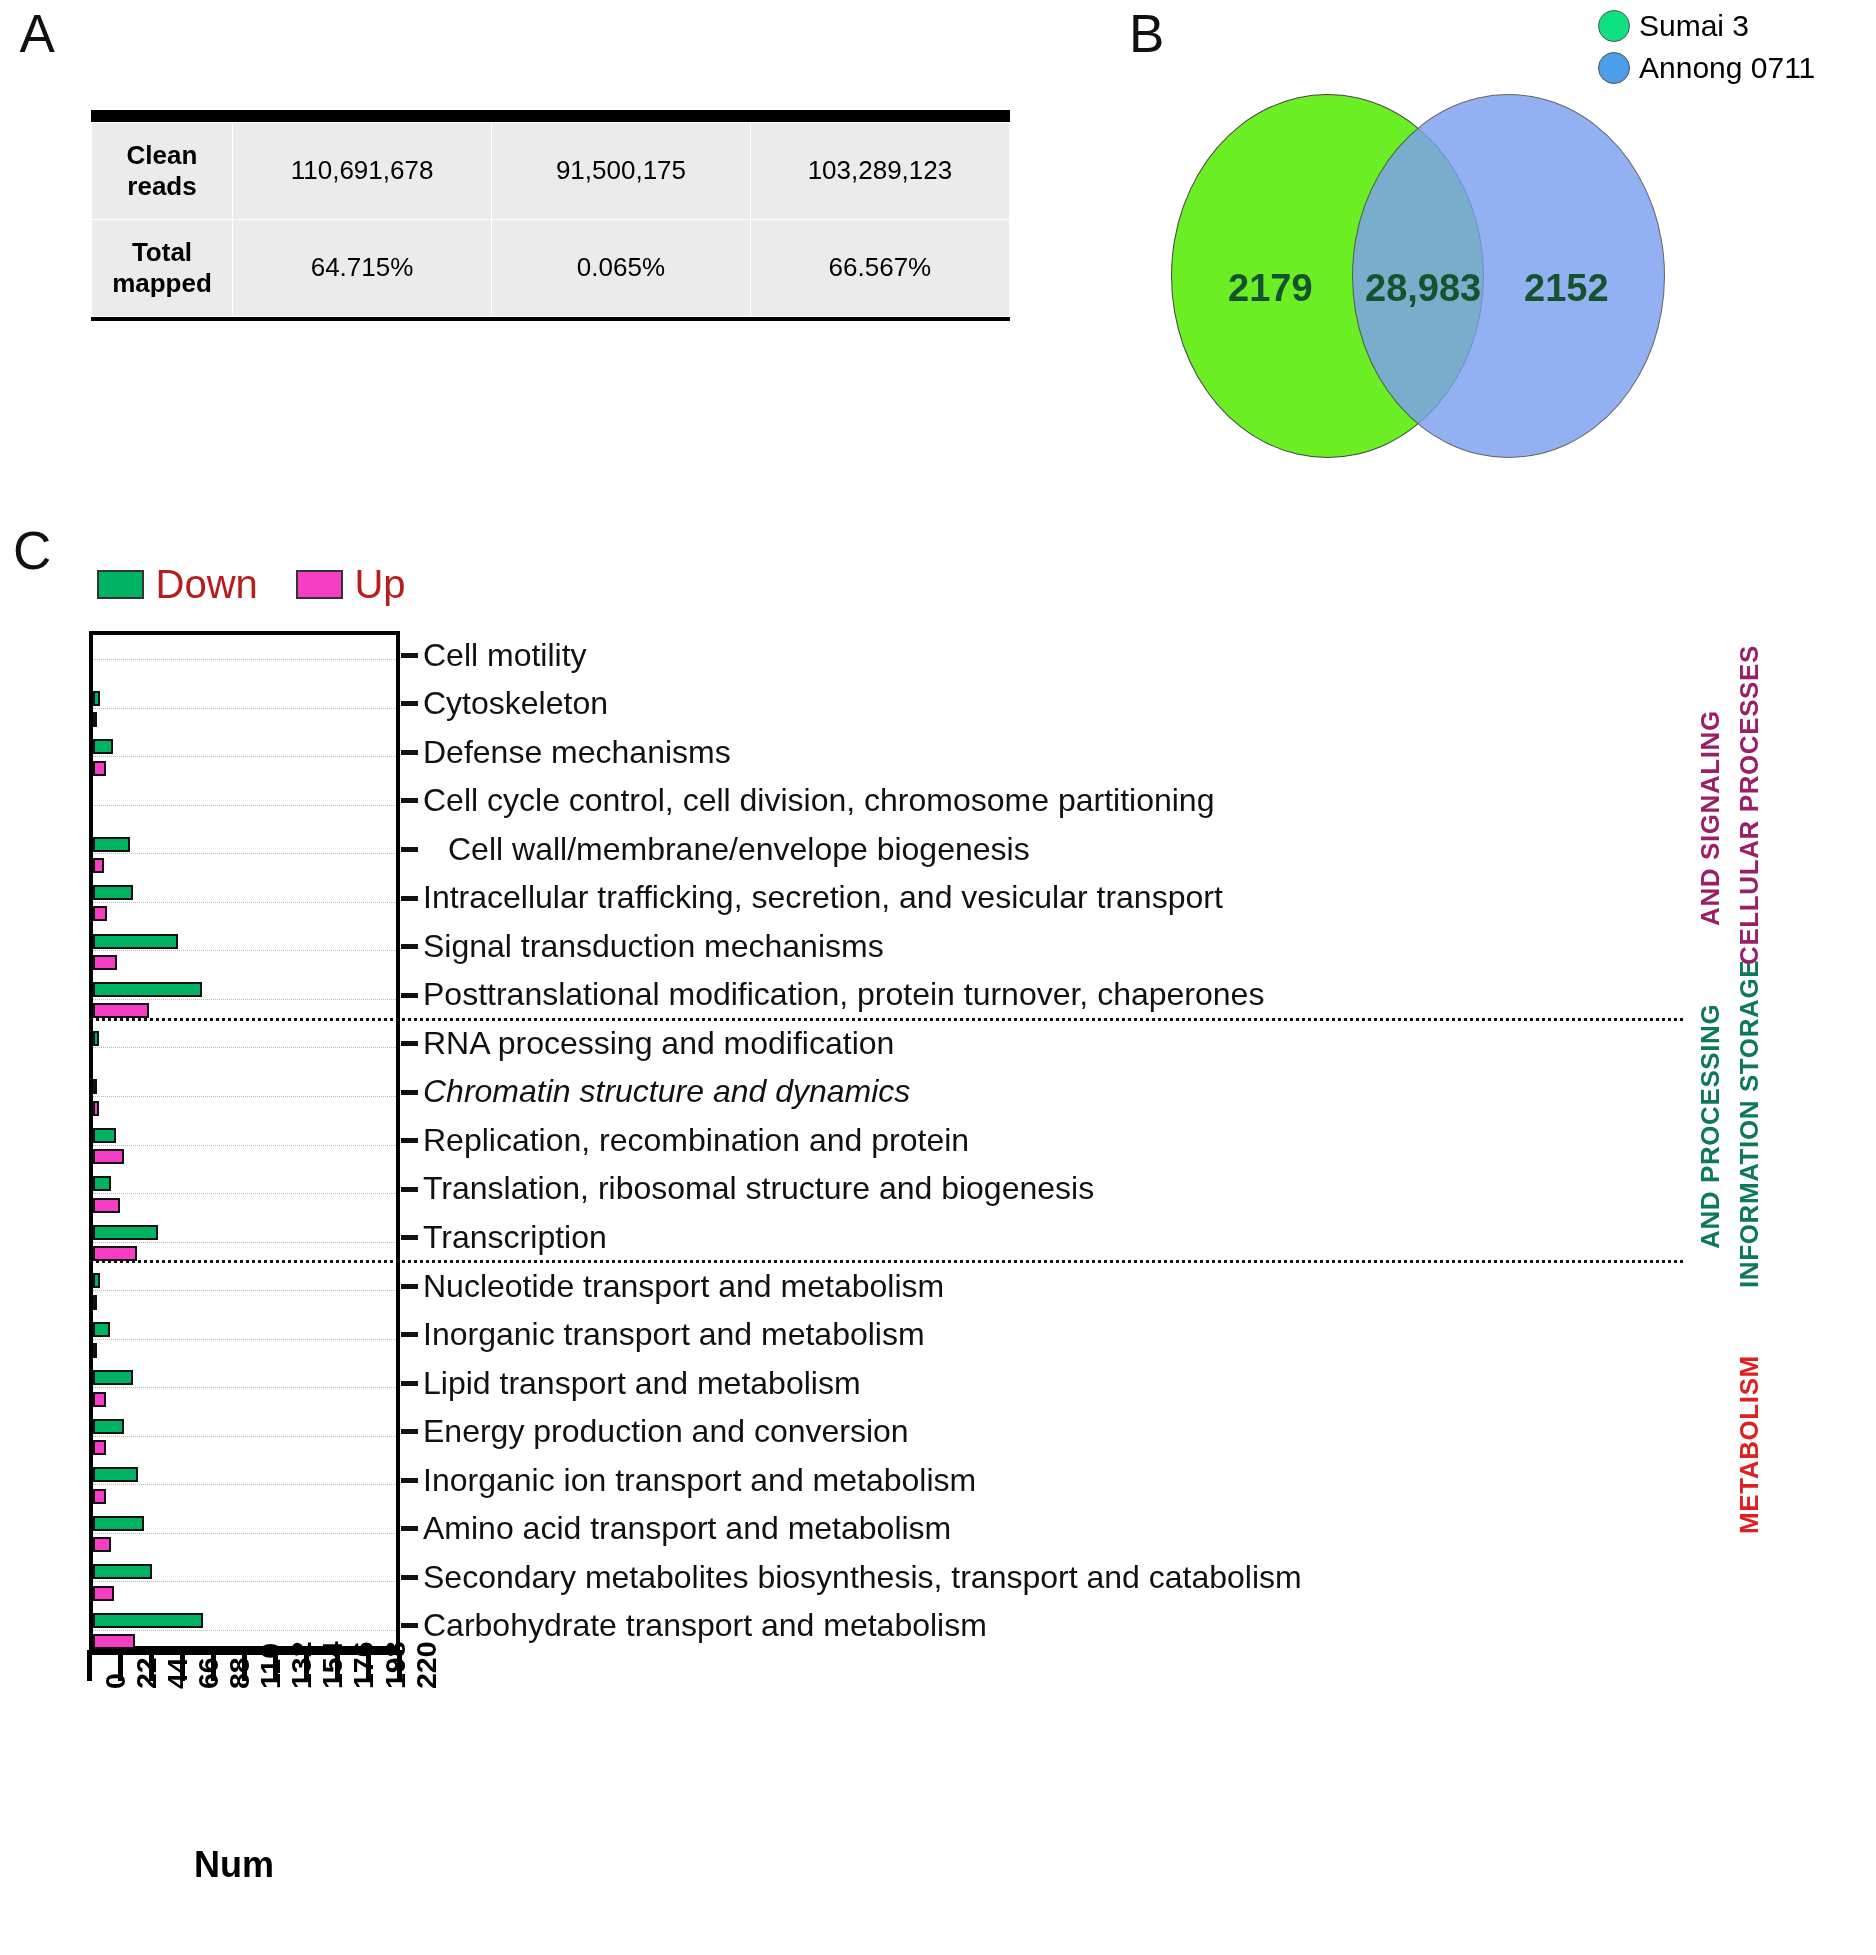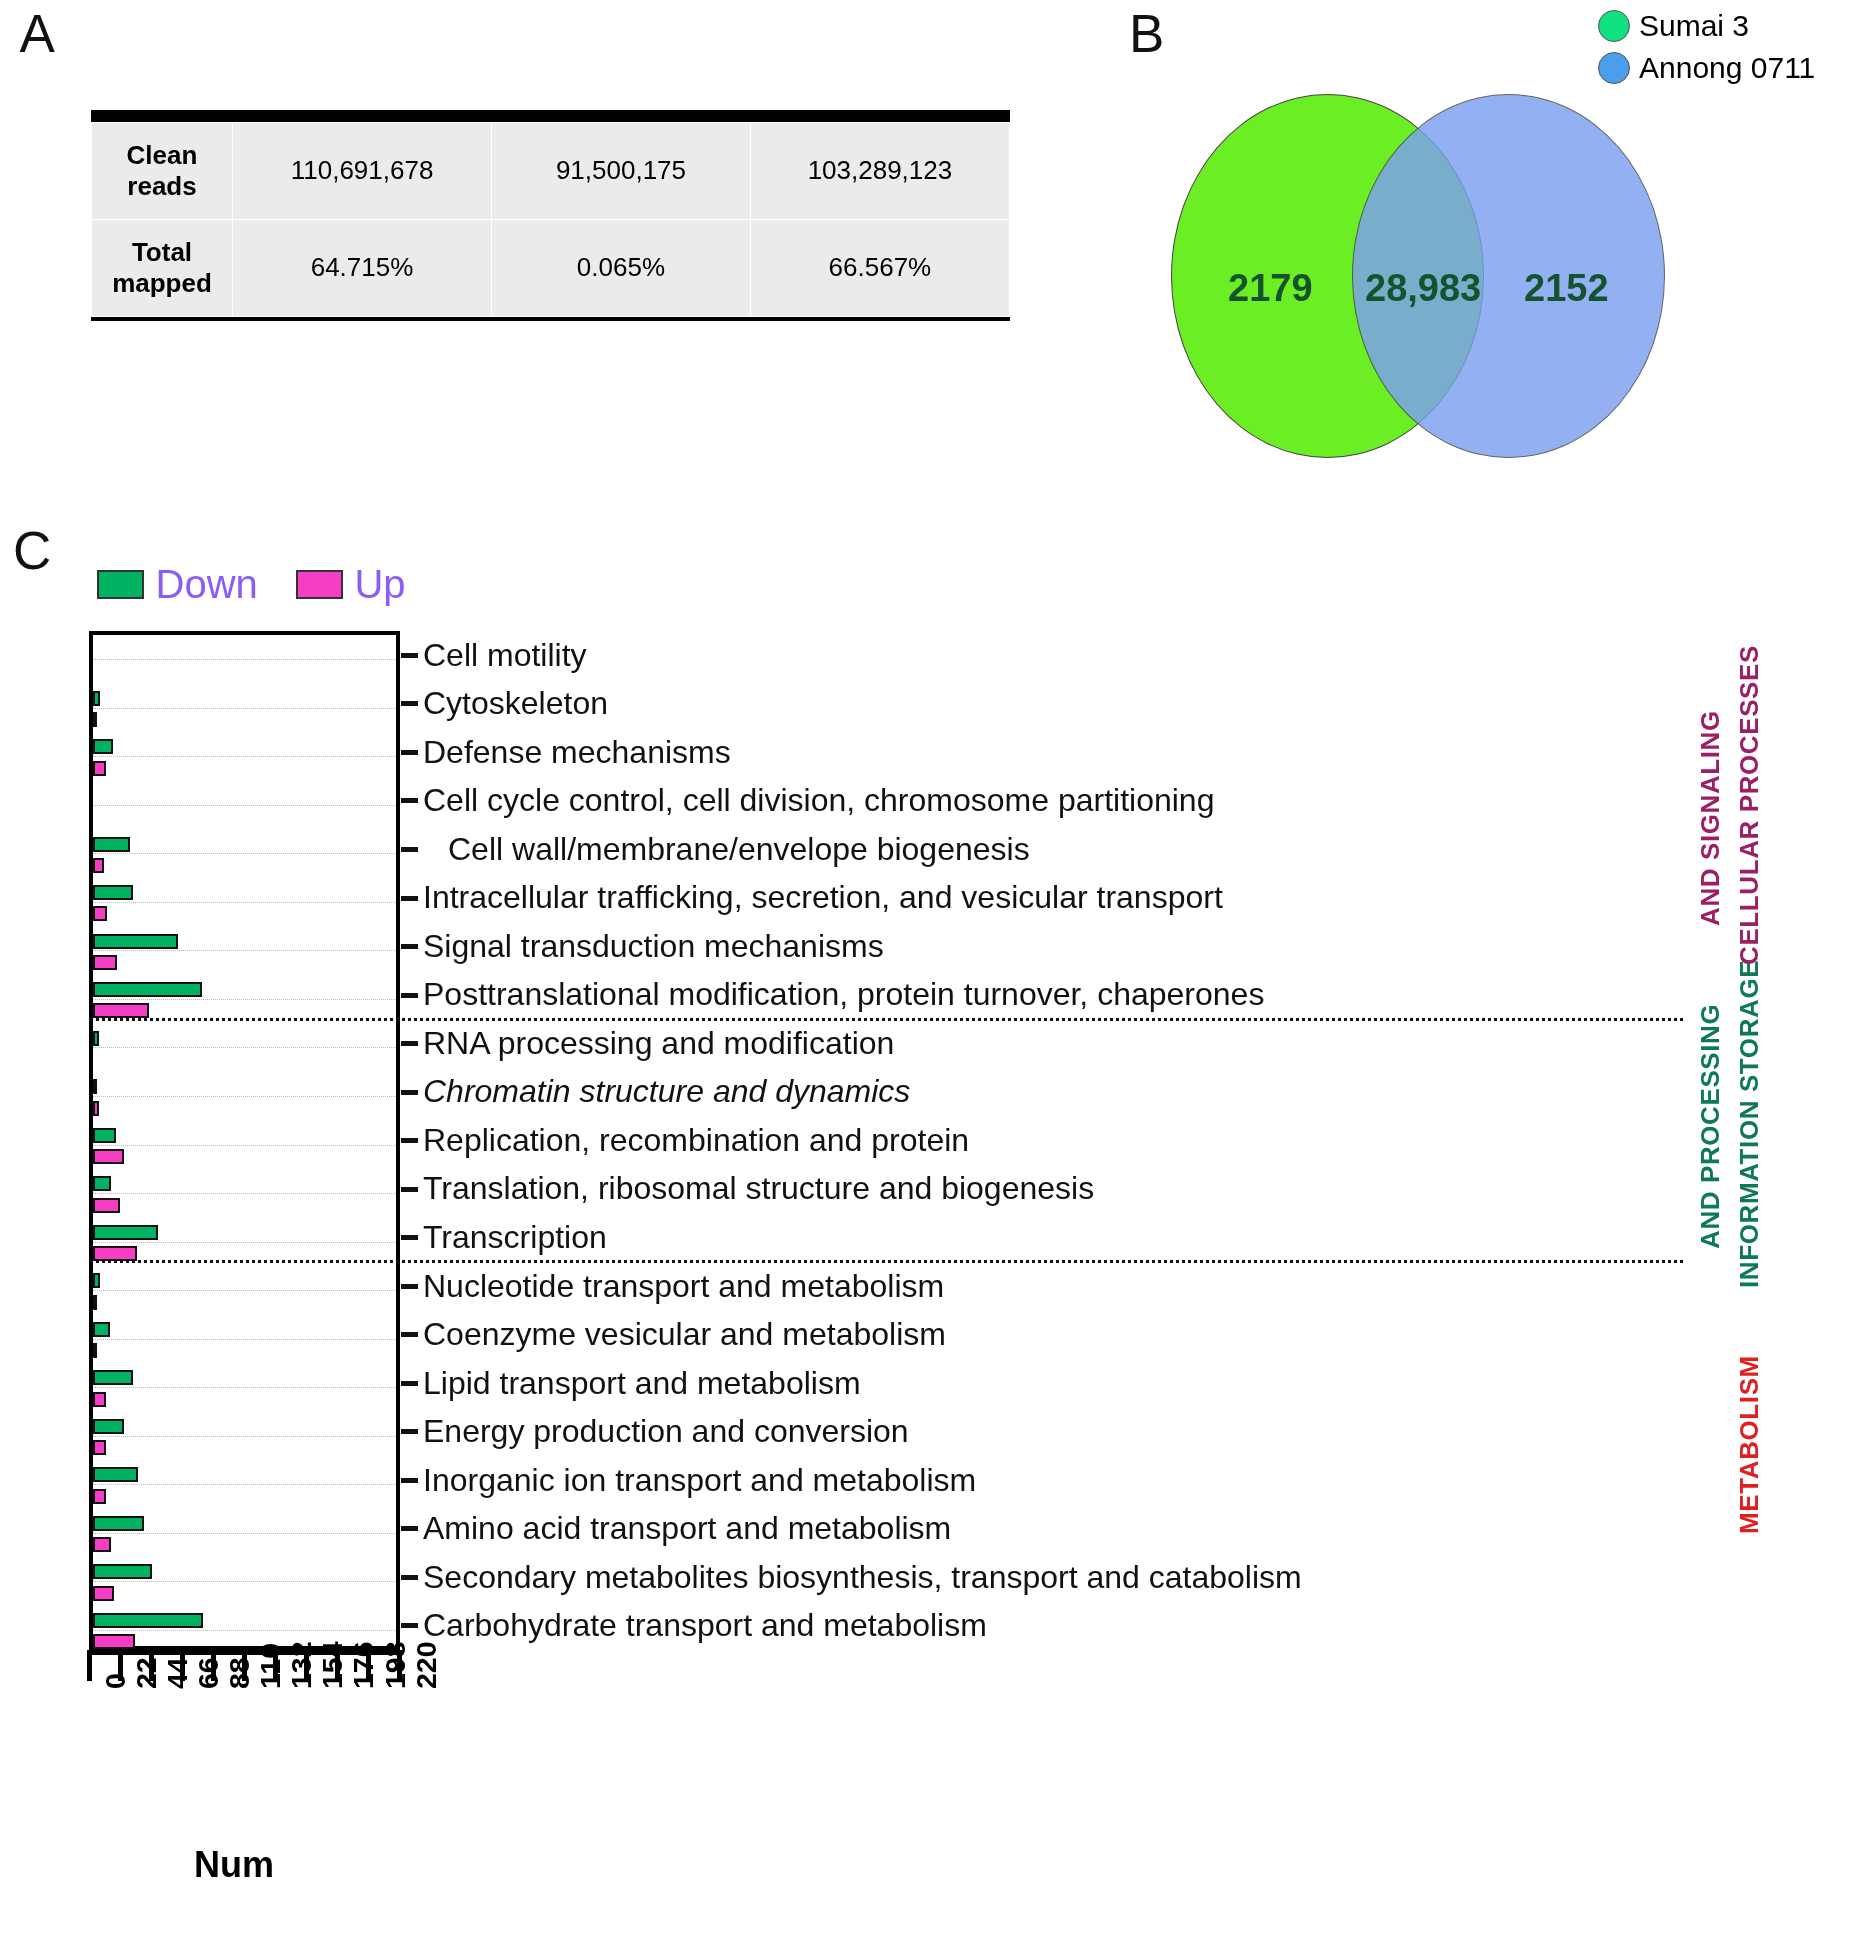--- a/index.html
+++ b/index.html
@@ -43,21 +43,21 @@
             top:173px;white-space:nowrap;}
   .vn-left{left:57px;}
   .vn-mid{left:194px;}
   .vn-right{left:353px;}
 
   
   #panelC{position:absolute;left:0;top:518px;width:1876px;height:1438px;}
 
   .c-legend{position:absolute;left:97px;top:44px;display:flex;align-items:center;}
   .cl-sw{width:43px;height:24.6px;border:2.6px solid #333;margin-right:11.6px;}
-  .cl-txt{font-size:40px;margin-right:38px;color:#8b5cf6;}
+  .cl-txt{font-size:40px;margin-right:38px;color:#b91c1c;}
 
   .plot{position:absolute;left:89px;top:113px;width:311px;height:1019px;
         border:4.5px solid #000;border-right:4.5px solid #000;background:#fff;box-sizing:border-box;}
   .gridline{position:absolute;left:0;width:100%;height:0;border-top:1.9px dotted #b9b9b9;}
   .bar{position:absolute;height:15px;border:2.6px solid #111;box-sizing:border-box;}
   .bar.down{background:#00B363;}
   .bar.up{background:#F53EC4;}
   .cat-tick{position:absolute;width:17px;height:5.2px;background:#111;}
   .cat-label{position:absolute;font-size:32px;color:#111;white-space:nowrap;
              line-height:1;}
@@ -221,21 +221,21 @@
       <div class="cat-label" style="left: 423px; top: 557px; font-style: italic;">Chromatin structure and dynamics</div>
       <div class="cat-tick" style="left: 401px; top: 620px;"></div>
       <div class="cat-label" style="left: 423px; top: 606px;">Replication, recombination and protein</div>
       <div class="cat-tick" style="left: 401px; top: 669px;"></div>
       <div class="cat-label" style="left: 423px; top: 654px;">Translation, ribosomal structure and biogenesis</div>
       <div class="cat-tick" style="left: 401px; top: 717px;"></div>
       <div class="cat-label" style="left: 423px; top: 703px;">Transcription</div>
       <div class="cat-tick" style="left: 401px; top: 766px;"></div>
       <div class="cat-label" style="left: 423px; top: 752px;">Nucleotide transport and metabolism</div>
       <div class="cat-tick" style="left: 401px; top: 814px;"></div>
-      <div class="cat-label" style="left: 423px; top: 800px;">Coenzyme vesicular and metabolism</div>
+      <div class="cat-label" style="left: 423px; top: 800px;">Inorganic transport and metabolism</div>
       <div class="cat-tick" style="left: 401px; top: 863px;"></div>
       <div class="cat-label" style="left: 423px; top: 849px;">Lipid transport and metabolism</div>
       <div class="cat-tick" style="left: 401px; top: 911px;"></div>
       <div class="cat-label" style="left: 423px; top: 897px;">Energy production and conversion</div>
       <div class="cat-tick" style="left: 401px; top: 960px;"></div>
       <div class="cat-label" style="left: 423px; top: 946px;">Inorganic ion transport and metabolism</div>
       <div class="cat-tick" style="left: 401px; top: 1008px;"></div>
       <div class="cat-label" style="left: 423px; top: 994px;">Amino acid transport and metabolism</div>
       <div class="cat-tick" style="left: 401px; top: 1057px;"></div>
       <div class="cat-label" style="left: 423px; top: 1043px;">Secondary metabolites biosynthesis, transport and catabolism</div>

